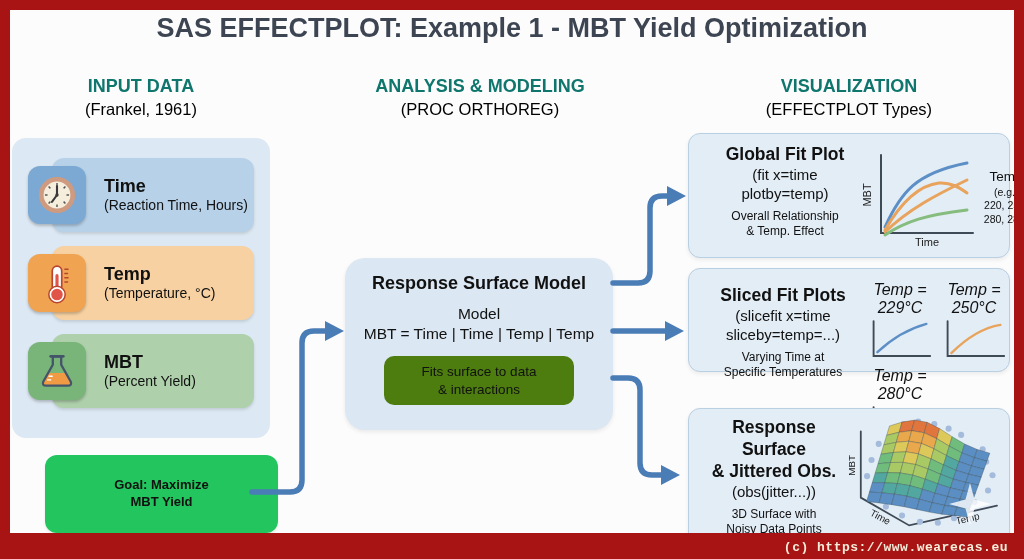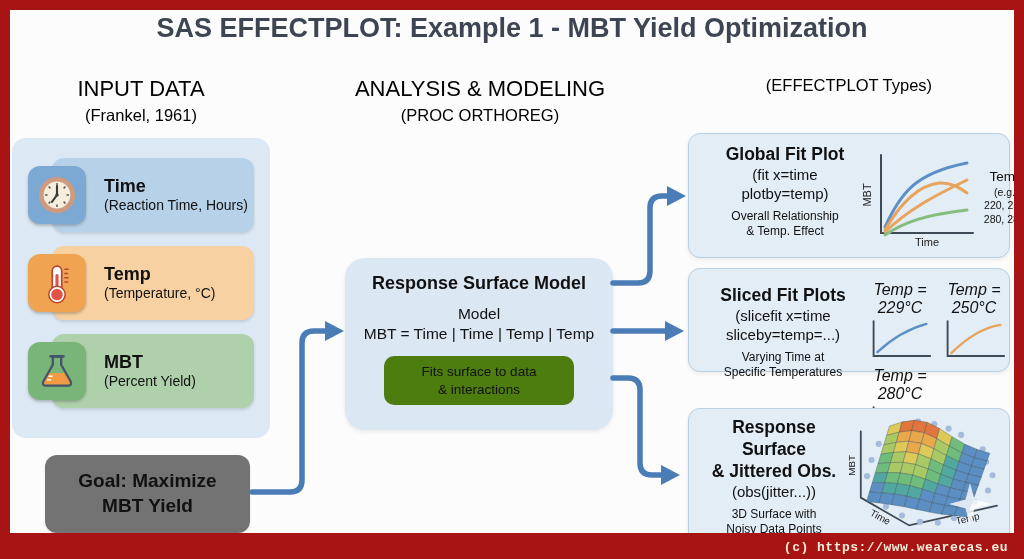--- a/index.html
+++ b/index.html
@@ -6,42 +6,42 @@
   .stage{position:relative;width:1024px;height:559px;background:#fcfcfc;overflow:hidden;
          font-family:"Liberation Sans",sans-serif;color:#111;}
   .frame{position:absolute;inset:0;border:10px solid #a81414;border-bottom-width:26px;
          pointer-events:none;z-index:10;}
   .copyright{position:absolute;right:16px;bottom:4px;z-index:11;color:#f3edda;
          font-family:"Liberation Mono","DejaVu Sans Mono",monospace;font-weight:bold;
          font-size:13px;letter-spacing:.5px;}
   .main-title{position:absolute;left:0;right:0;top:13px;text-align:center;
          font-size:27px;font-weight:bold;color:#3d4553;}
   .col-head{position:absolute;text-align:center;line-height:1.35;}
-  .col-head .ch-t{font-size:22px;font-weight:normal;color:#000000;}
+  .col-head .ch-t{font-size:18px;font-weight:bold;color:#0f766e;}
   .col-head .ch-s{font-size:16.5px;color:#000;}
   .ch-input{left:12px;width:258px;top:74px;}
   .ch-analysis{left:330px;width:300px;top:74px;}
   .ch-viz{left:688px;width:322px;top:74px;}
 
   
   .in-container{position:absolute;left:12px;top:138px;width:258px;height:300px;
          background:#dce8f3;border-radius:14px;padding:20px 16px 0 16px;box-sizing:border-box;}
   .in-row{position:relative;height:74px;margin-bottom:14px;}
   .pill{position:absolute;left:24px;right:0;top:0;bottom:0;border-radius:12px;
          display:flex;flex-direction:column;justify-content:center;padding-left:52px;
          box-sizing:border-box;box-shadow:0 2px 3px rgba(0,0,0,.12);}
   .tile{position:absolute;left:0;top:8px;width:58px;height:58px;border-radius:12px;
          display:flex;align-items:center;justify-content:center;z-index:1;
          box-shadow:0 2px 3px rgba(0,0,0,.22);}
   .in-name{font-size:18px;font-weight:bold;line-height:1.15;}
   .in-desc{font-size:14px;line-height:1.25;}
 
-  .goal-box{position:absolute;left:45px;top:455px;width:205px;height:78px;background:#737373;
+  .goal-box{position:absolute;left:45px;top:455px;width:233px;height:78px;background:#22c55e;
          border-radius:12px;display:flex;align-items:center;justify-content:center;text-align:center;
-         font-size:19px;font-weight:bold;line-height:1.3;box-shadow:0 2px 3px rgba(0,0,0,.08);}
+         font-size:13px;font-weight:bold;line-height:1.3;box-shadow:0 2px 3px rgba(0,0,0,.08);}
 
   
   .model-box{position:absolute;left:345px;top:258px;width:268px;height:172px;background:#dbe7f3;
          border-radius:20px;text-align:center;box-shadow:0 2px 4px rgba(0,0,0,.08);box-sizing:border-box;
          padding-top:15px;}
   .model-title{font-size:18px;font-weight:bold;}
   .model-label{font-size:15.5px;margin-top:11px;}
   .model-formula{font-size:15.5px;margin-top:2px;}
   .model-note{width:178px;margin:13px auto 0 auto;background:#4d7c0f;border-radius:10px;
          padding:7px 6px;font-size:13.5px;line-height:1.3;}
@@ -86,20 +86,21 @@
 
   <div class="col-head ch-input">
     <div class="ch-t">INPUT DATA</div>
     <div class="ch-s">(Frankel, 1961)</div>
   </div>
   <div class="col-head ch-analysis">
     <div class="ch-t">ANALYSIS &amp; MODELING</div>
     <div class="ch-s">(PROC ORTHOREG)</div>
   </div>
   <div class="col-head ch-viz">
+    <div class="ch-t">VISUALIZATION</div>
     <div class="ch-s">(EFFECTPLOT Types)</div>
   </div>
 
   <div class="in-container">
 
     <div class="in-row">
       <div class="pill" style="background: rgb(183, 209, 232);">
         <div class="in-name">Time</div>
         <div class="in-desc">(Reaction Time, Hours)</div>
       </div>

